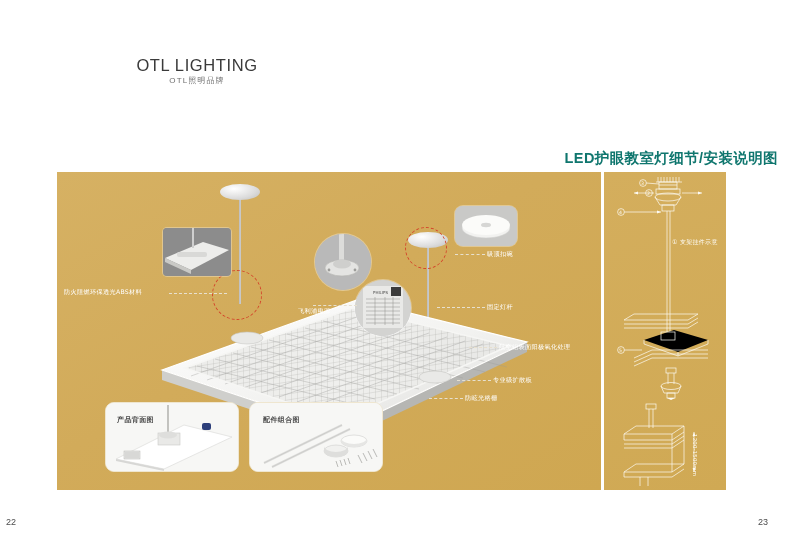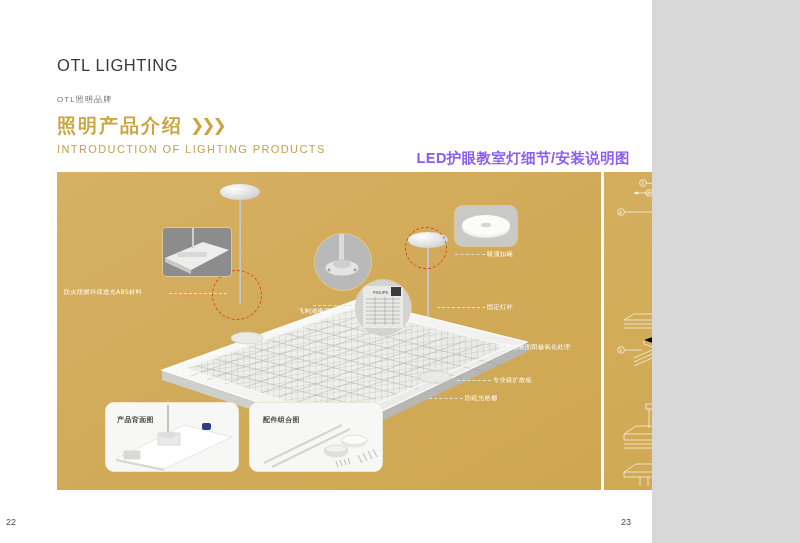--- a/index.html
+++ b/index.html
@@ -1,32 +1,32 @@
 <!DOCTYPE html>
 <html><head>
 <meta charset="utf-8">
 <style>
   html,body{margin:0;padding:0;background:#d8d8d8;}
   body{font-family:"Liberation Sans","DejaVu Sans",sans-serif;}
   #page{
-    position:relative;width:652px;height:543px;background:#ffffff;overflow:hidden;
+    position:relative;width:800px;height:543px;background:#ffffff;overflow:hidden;text-align:center;
   }
   
   .brand{position:absolute;left:57px;top:56px;width:280px;}
   .brand-l1{font-size:16.5px;letter-spacing:.6px;color:#3a3a3a;line-height:19px;font-weight:400;}
   .brand-l2{font-size:16.5px;letter-spacing:.6px;color:#3a3a3a;line-height:19px;font-weight:400;}
-  .brand-cn{font-size:8px;letter-spacing:1.1px;color:#6f6f6f;margin-top:19px;}
+  .brand-cn{font-size:8px;letter-spacing:1.1px;color:#6f6f6f;margin-top:0;}
 
   .sect{position:absolute;left:57px;top:115px;}
   .sect-cn{font-size:19px;font-weight:bold;color:#c9a43f;letter-spacing:2px;line-height:22px;
            display:flex;align-items:center;gap:7px;}
   .chev{display:inline-block;color:#c9a43f;font-size:17px;letter-spacing:-3px;font-weight:bold;}
   .sect-en{font-size:11px;color:#c2a352;letter-spacing:1.4px;margin-top:6px;font-weight:300;}
 
-  .rtitle{position:absolute;right:22px;top:149px;font-size:14.5px;font-weight:bold;color:#8b5cf6;
+  .rtitle{position:absolute;right:22px;top:149px;font-size:14.5px;font-weight:bold;color:#0f766e;
           letter-spacing:.4px;white-space:nowrap;}
   .panel-main{position:absolute;left:57px;top:172px;width:547px;height:318px;
               background:linear-gradient(150deg,#d6b163 0%,#d2ab5a 45%,#cfa751 100%);}
   .panel-side{position:absolute;left:604px;top:172px;width:122px;height:318px;
               background:linear-gradient(160deg,#d4ae5d 0%,#d0a954 100%);}
   .divider{position:absolute;left:601px;top:172px;width:3px;height:318px;background:#ffffff;}
 
   
   .pipe{position:absolute;width:2px;background:linear-gradient(90deg,#9a9a9a,#e8e8e8,#a8a8a8);}
   .canopy{position:absolute;border-radius:50%;
@@ -58,39 +58,32 @@
 
   .techlbl{position:absolute;font-size:6px;color:#fdfbf4;white-space:nowrap;letter-spacing:.3px;
            font-family:"DejaVu Sans",sans-serif;}
   .dimlbl{position:absolute;font-size:5.4px;color:#fdfbf4;white-space:nowrap;
           transform:rotate(90deg);transform-origin:left top;
           font-family:"DejaVu Sans",sans-serif;letter-spacing:.2px;}
 
   
   .pnum{position:absolute;bottom:16px;font-size:9px;color:#4c4c4c;}
   .pnum.left{left:6px;}
-  .pnum.right{right:21px;}
+  .pnum.right{right:32px;}
 </style>
 </head>
 <body>
 
 <div id="page">
 
   <div class="brand">
     <div class="brand-l1">OTL LIGHTING</div>
     <div class="brand-cn">OTL照明品牌</div>
   </div>
 
-  <div class="sect">
-    <div class="sect-cn">
-      <span>照明产品介绍</span>
-      <span class="chev">❯❯❯</span>
-    </div>
-    <div class="sect-en">INTRODUCTION OF LIGHTING PRODUCTS</div>
-  </div>
 
   <div class="rtitle">LED护眼教室灯细节/安装说明图</div>
 
   <div class="panel-main">
 
     <div class="pipe" style="left:182px;top:22px;height:110px;"></div>
     <div class="canopy" style="left:163px;top:12px;width:40px;height:16px;"></div>
 
     <div class="pipe" style="left:370px;top:70px;height:130px;"></div>
     <div class="canopy" style="left:351px;top:60px;width:40px;height:16px;"></div>

